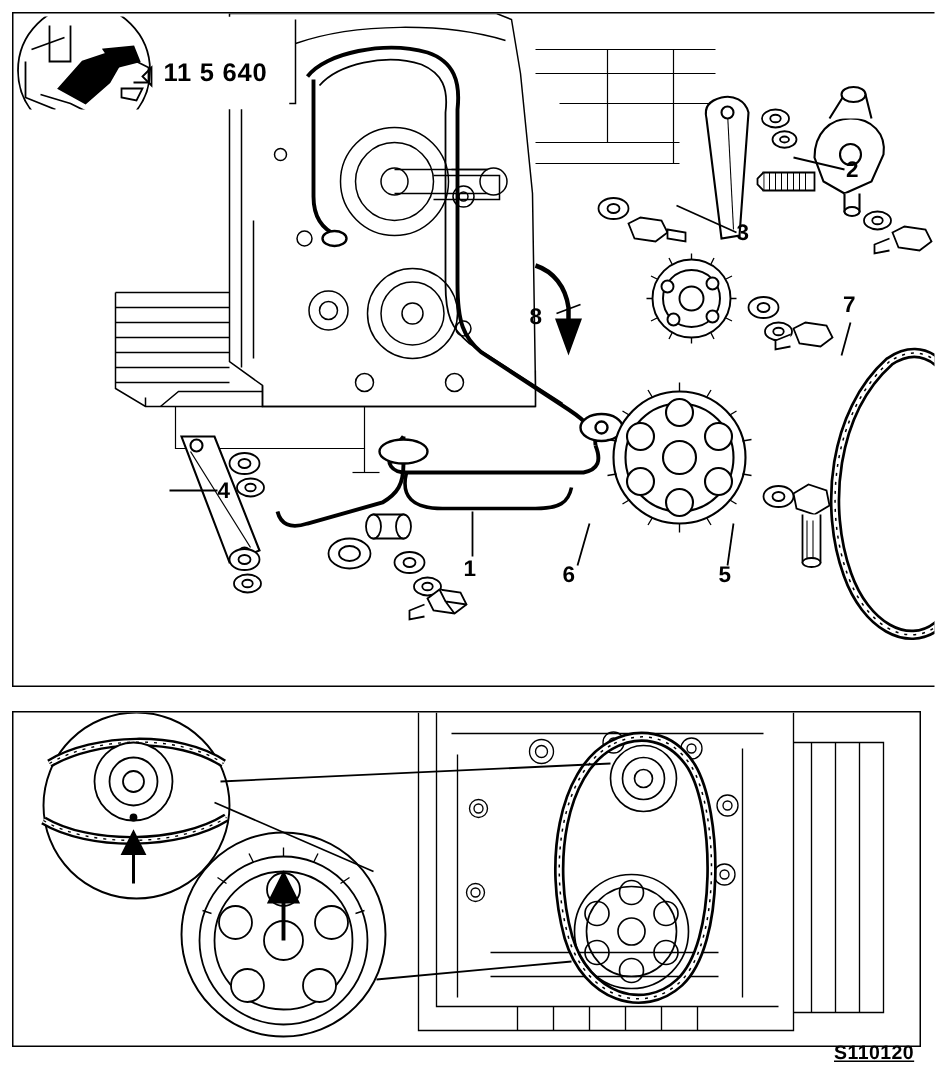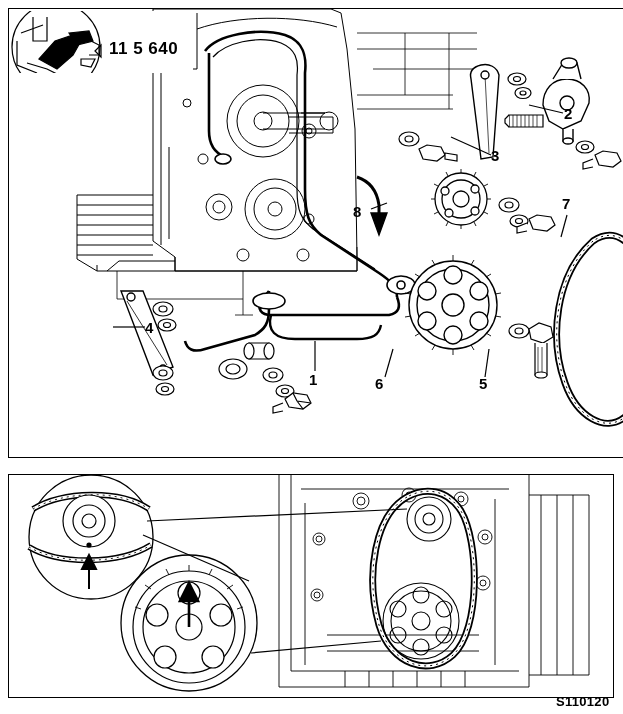--- a/index.html
+++ b/index.html
@@ -3,21 +3,21 @@
 <meta charset="utf-8">
 <style>
   html,body{margin:0;padding:0;background:#ffffff;}
   body{width:623px;height:714px;font-family:"Liberation Sans",sans-serif;position:relative;overflow:hidden;}
   .sheet{position:absolute;left:0;top:0;width:623px;height:714px;}
   .panel{position:absolute;border:1px solid #000;background:#fff;}
   #panel-top{left:8px;top:8px;width:604px;height:448px;padding-left:48px;}
   #panel-bottom{left:8px;top:474px;width:604px;height:222px;}
   .callout{position:absolute;font-family:"Liberation Sans",sans-serif;font-size:15px;font-weight:bold;color:#000;}
   .partnum{position:absolute;font-family:"Liberation Sans",sans-serif;font-size:17px;font-weight:bold;letter-spacing:0.5px;color:#000;}
-  .figcode{position:absolute;font-family:"Liberation Sans",sans-serif;font-size:13px;font-weight:bold;color:#000;letter-spacing:0.3px;}
+  .figcode{position:absolute;font-family:"Liberation Sans",sans-serif;font-size:13px;font-weight:bold;color:#000;letter-spacing:0.3px;text-decoration:underline;}
   svg{display:block;}
 </style>
 </head>
 <body>
 
 <div class="sheet">
 
   <div class="panel" id="panel-top">
     <svg width="602" height="446" viewBox="0 0 602 446">
 

